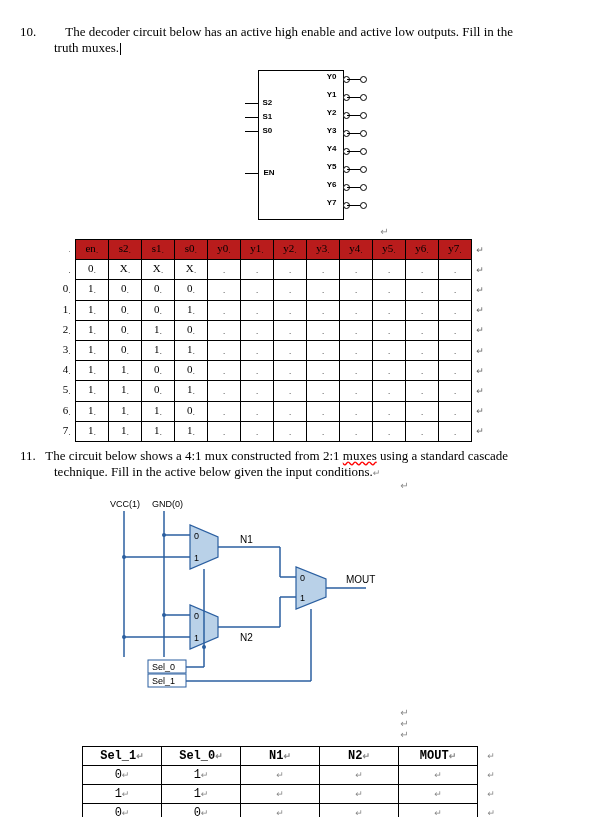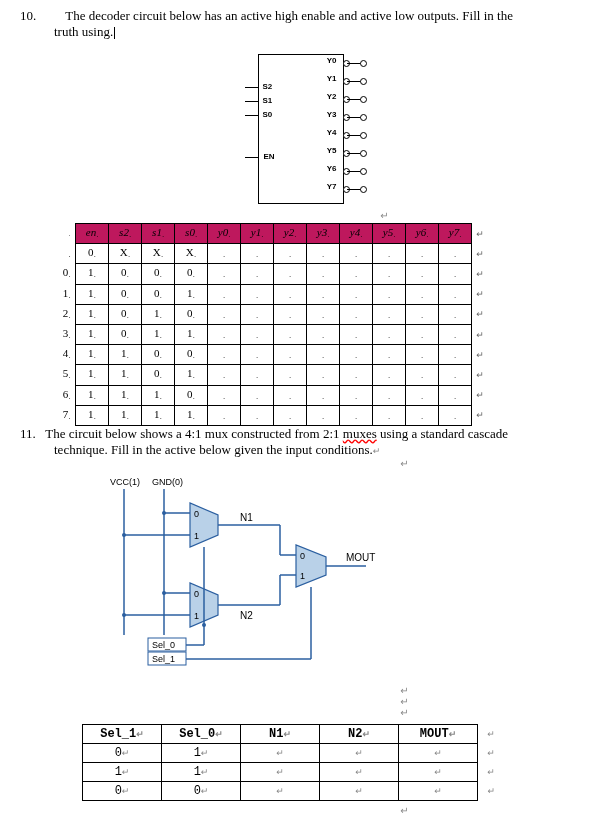--- a/index.html
+++ b/index.html
@@ -7,20 +7,21 @@
     font-size: 13px;
     width: 609px;
     margin: 0;
     padding: 8px 20px 20px 20px;
     box-sizing: border-box;
     color: #000;
     background: #fff;
   }
   .question {
     margin-bottom: 6px;
+    margin-top: 16px;
   }
   .qnum {
     display: inline;
   }
   .indent {
     margin-left: 34px;
   }
   .cursor::after {
     content: "";
     display: inline-block;
@@ -102,23 +103,22 @@
     margin: 2px 0 0 34px;
   }
   table.truth td, table.truth th {
     border: 1px solid #000;
     padding: 2px 3px;
     text-align: center;
     min-width: 26px;
     height: 15px;
   }
   table.truth th {
-    background: #be185d;
+    background: #b91c1c;
     font-weight: normal;
-    font-style: italic;
   }
   table.truth .rowhead {
     border-left: none;
     border-top: none;
     border-bottom: none;
     min-width: 14px;
     padding-right: 4px;
     text-align: right;
   }
   table.truth .crlf {
@@ -175,21 +175,21 @@
     text-align: center;
   }
 </style>
 </head>
 <body>
 
 <div class="question">
   <span class="qnum">10.</span>
   &nbsp;&nbsp;&nbsp;&nbsp;&nbsp;&nbsp;&nbsp;
   <span>The decoder circuit below has an active high enable and active low outputs. Fill in the</span><br>
-  <span class="indent cursor">truth using.</span>
+  <span class="indent cursor">truth muxes.</span>
 </div>
 
 <div class="decoder-wrap">
   <div class="decoder-body">
 
     <div class="pin-in-line" style="top:32px"></div>
     <span class="pin-label" style="left:4px;top:27px">S2</span>
     <div class="pin-in-line" style="top:46px"></div>
     <span class="pin-label" style="left:4px;top:41px">S1</span>
     <div class="pin-in-line" style="top:60px"></div>
@@ -412,21 +412,21 @@
         <td><span class="sub">·</span></td>
         <td><span class="sub">·</span></td>
         <td><span class="sub">·</span></td>
         <td><span class="sub">·</span></td>
         <td><span class="sub">·</span></td>
         <td class="crlf">↵</td>
       </tr>
     </tbody>
 </table>
 
-<div class="question" style="margin-top:0">
+<div class="question" style="margin-top:6px">
   <span class="qnum">11.</span>
   &nbsp;
   <span>The circuit below shows a 4:1 mux constructed from 2:1 </span><span style="text-decoration:underline wavy red">muxes</span><span> using a standard cascade</span><br>
   <span class="indent">technique. Fill in the active below given the input conditions.</span><span class="cr">↵</span>
   <div class="para-mark" style="margin-left:200px">↵</div>
 </div>
 
 <svg class="mux-svg" width="320" height="210">
   <style>
     .w{stroke:#2b5fa0;stroke-width:1.5;fill:none}

